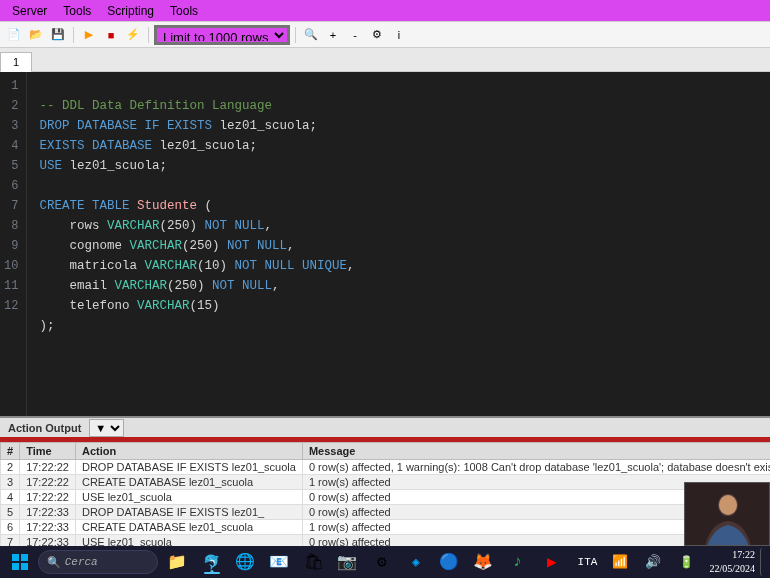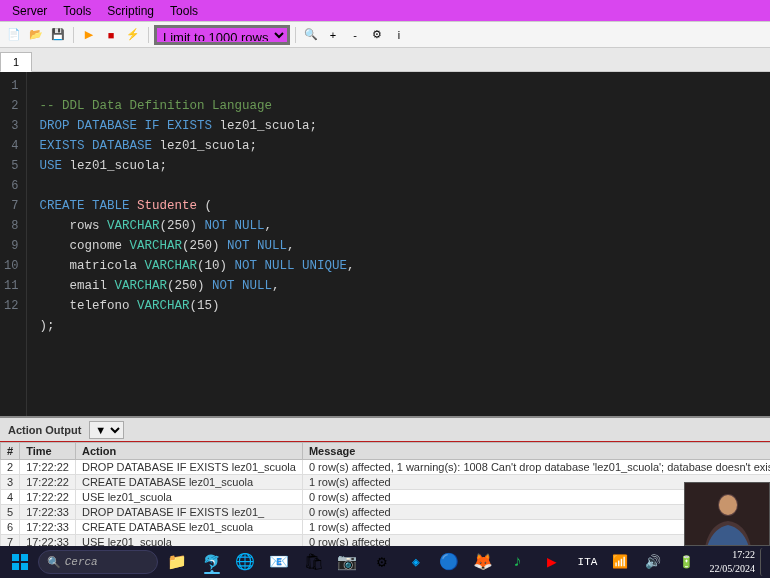--- a/index.html
+++ b/index.html
@@ -118,21 +118,21 @@
       font-family: 'Segoe UI', Arial, sans-serif;
       font-size: 11px;
     }
 
     .output-header {
       background: #e0e0e0;
       height: 24px;
       display: flex;
       align-items: center;
       padding: 0 8px;
-      border-bottom: 1px solid #b91c1c;
+      border-bottom: 5px solid #b91c1c;
       gap: 8px;
     }
 
     .output-title {
       font-size: 11px;
       font-weight: bold;
       color: #333;
     }
 
     .output-dropdown {

